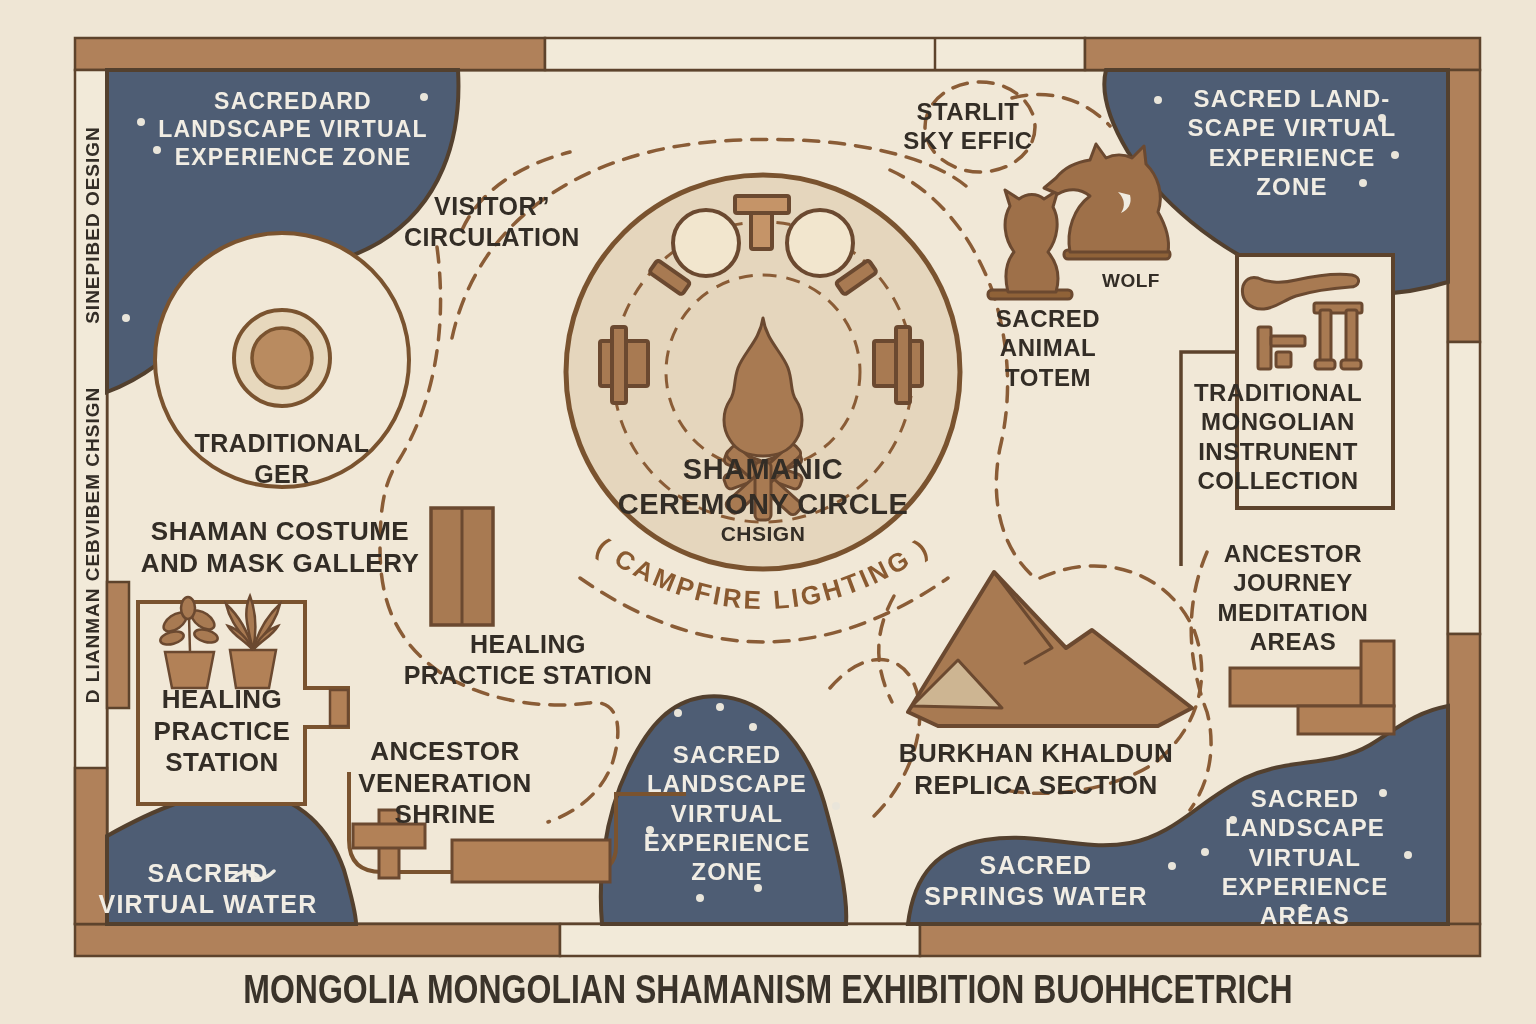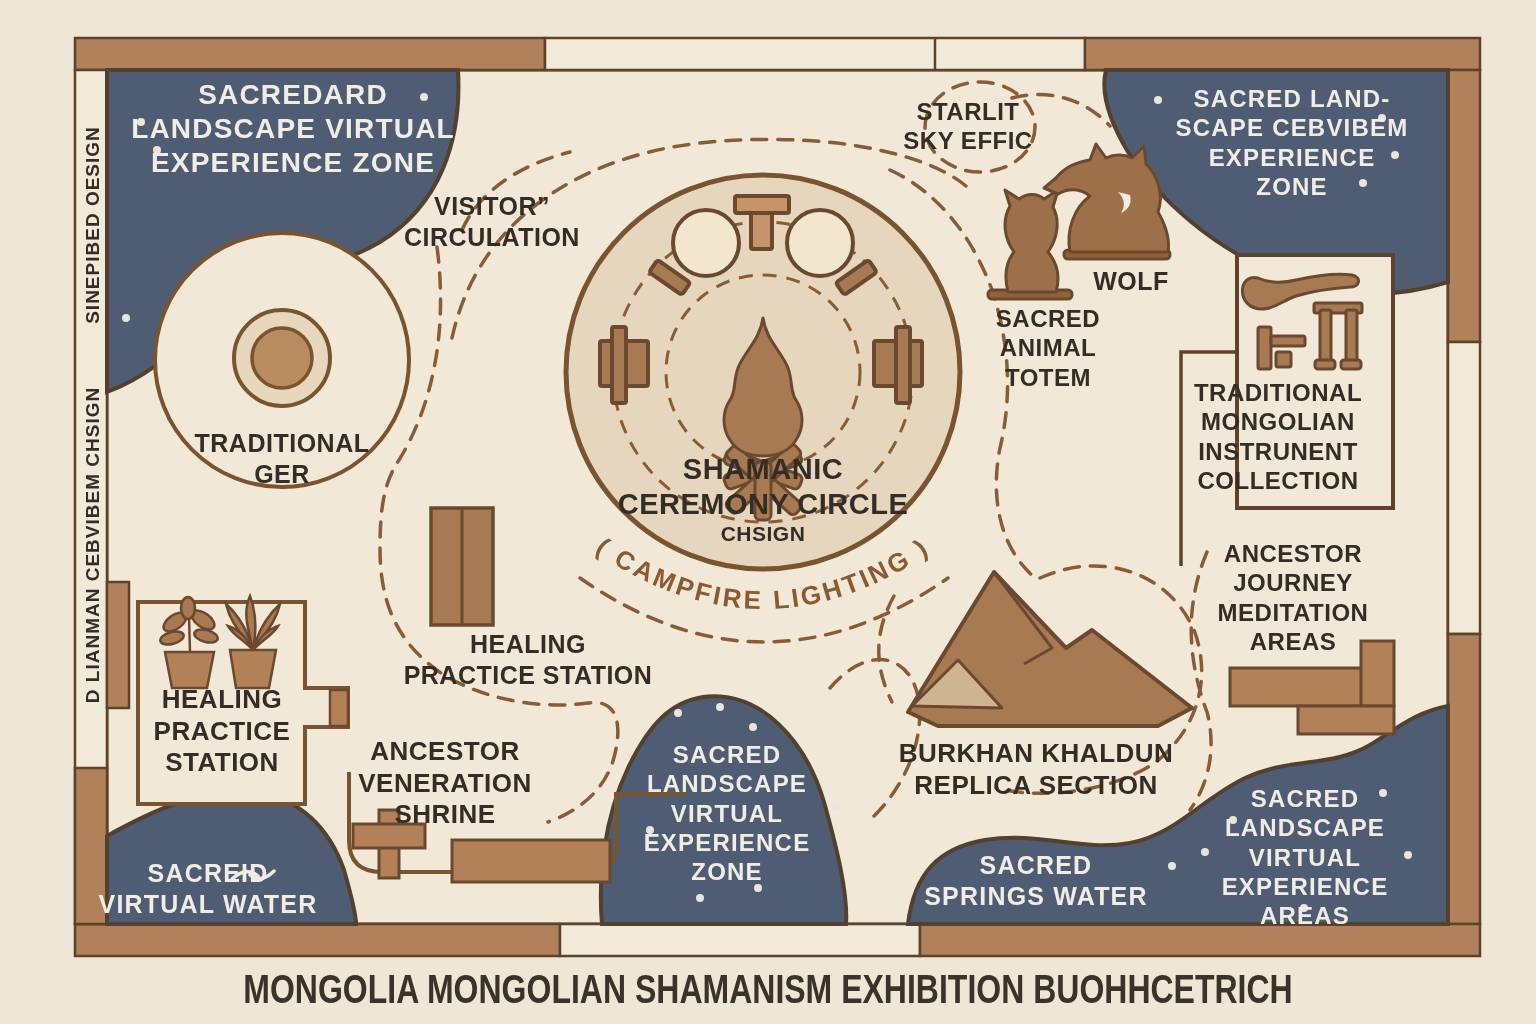--- a/index.html
+++ b/index.html
@@ -195,44 +195,46 @@
     <path d="M349,772 V840 Q349,872 382,872 H588 Q616,872 616,846 V794 H686" fill="none" stroke="#7a532f" stroke-width="4"></path>
     <g fill="#b28157" stroke="#6b4930" stroke-width="3">
       <rect x="379" y="810" width="20" height="68"></rect>
       <rect x="353" y="824" width="72" height="24"></rect>
       <rect x="452" y="840" width="158" height="42"></rect>
     </g>
   </g>
 </svg>
 
 
-<div class="lbl light" style="left:293px;top:129px;font-size:28px">SACREDARD
+<div class="lbl light" style="left:293px;top:129px;font-size:23px">SACREDARD
 LANDSCAPE VIRTUAL
 EXPERIENCE ZONE</div>
 
 <div class="lbl light" style="left:1292px;top:143px;font-size:24px">SACRED LAND-
-SCAPE CEBVIBEM
+SCAPE VIRTUAL
 EXPERIENCE
 ZONE</div>
 
 <div class="lbl" style="left:492px;top:221px;font-size:25px">VISITOR”
 CIRCULATION</div>
 
 <div class="lbl" style="left:968px;top:126px;font-size:24px">STARLIT
 SKY EFFIC</div>
 
-<div class="lbl" style="left:1131px;top:281px;font-size:25px">WOLF</div>
+<div class="lbl" style="left:1131px;top:281px;font-size:19px">WOLF</div>
 
 <div class="lbl" style="left:1048px;top:348px;font-size:24px">SACRED
 ANIMAL
 TOTEM</div>
 
 <div class="lbl" style="left:282px;top:458px;font-size:25px">TRADITIONAL
 GER</div>
 
+<div class="lbl" style="left:280px;top:548px;font-size:26px">SHAMAN COSTUME
+AND MASK GALLERY</div>
 
 <div class="lbl" style="left:763px;top:487px;font-size:29px">SHAMANIC
 CEREMONY CIRCLE</div>
 
 <div class="lbl" style="left:763px;top:534px;font-size:21px">CHSIGN</div>
 
 <div class="lbl" style="left:222px;top:732px;font-size:26px">HEALING
 PRACTICE
 STATION</div>
 

